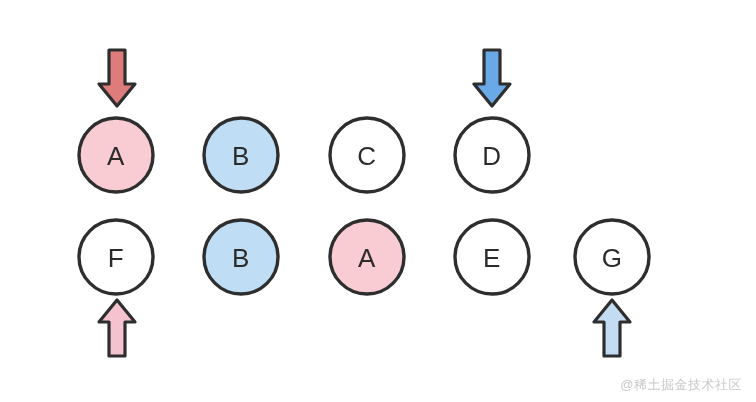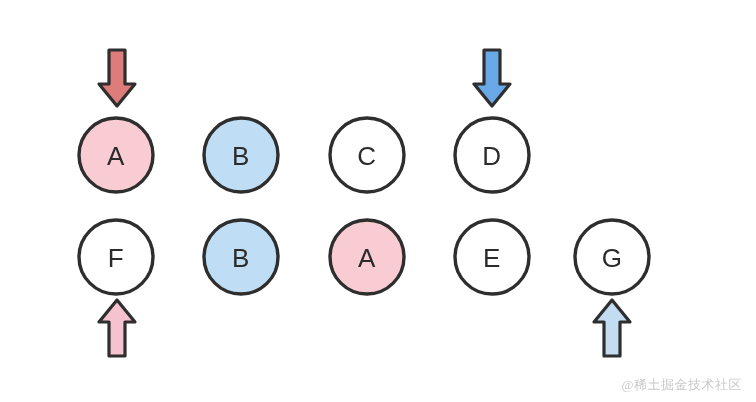--- a/index.html
+++ b/index.html
@@ -29,21 +29,21 @@
     font-size: 26px;
     fill: #2b2b2b;
     dominant-baseline: central;
     text-anchor: middle;
     letter-spacing: 0.5px;
   }
   .watermark {
     position: absolute;
     right: 14px;
     bottom: 8px;
-    font-family: Liberation Serif, serif;
+    font-family: Liberation Sans, sans-serif;
     font-size: 13px;
     color: #c9c9c9;
     letter-spacing: 0.5px;
     white-space: nowrap;
     user-select: none;
   }
 </style>
 </head>
 <body>
 

